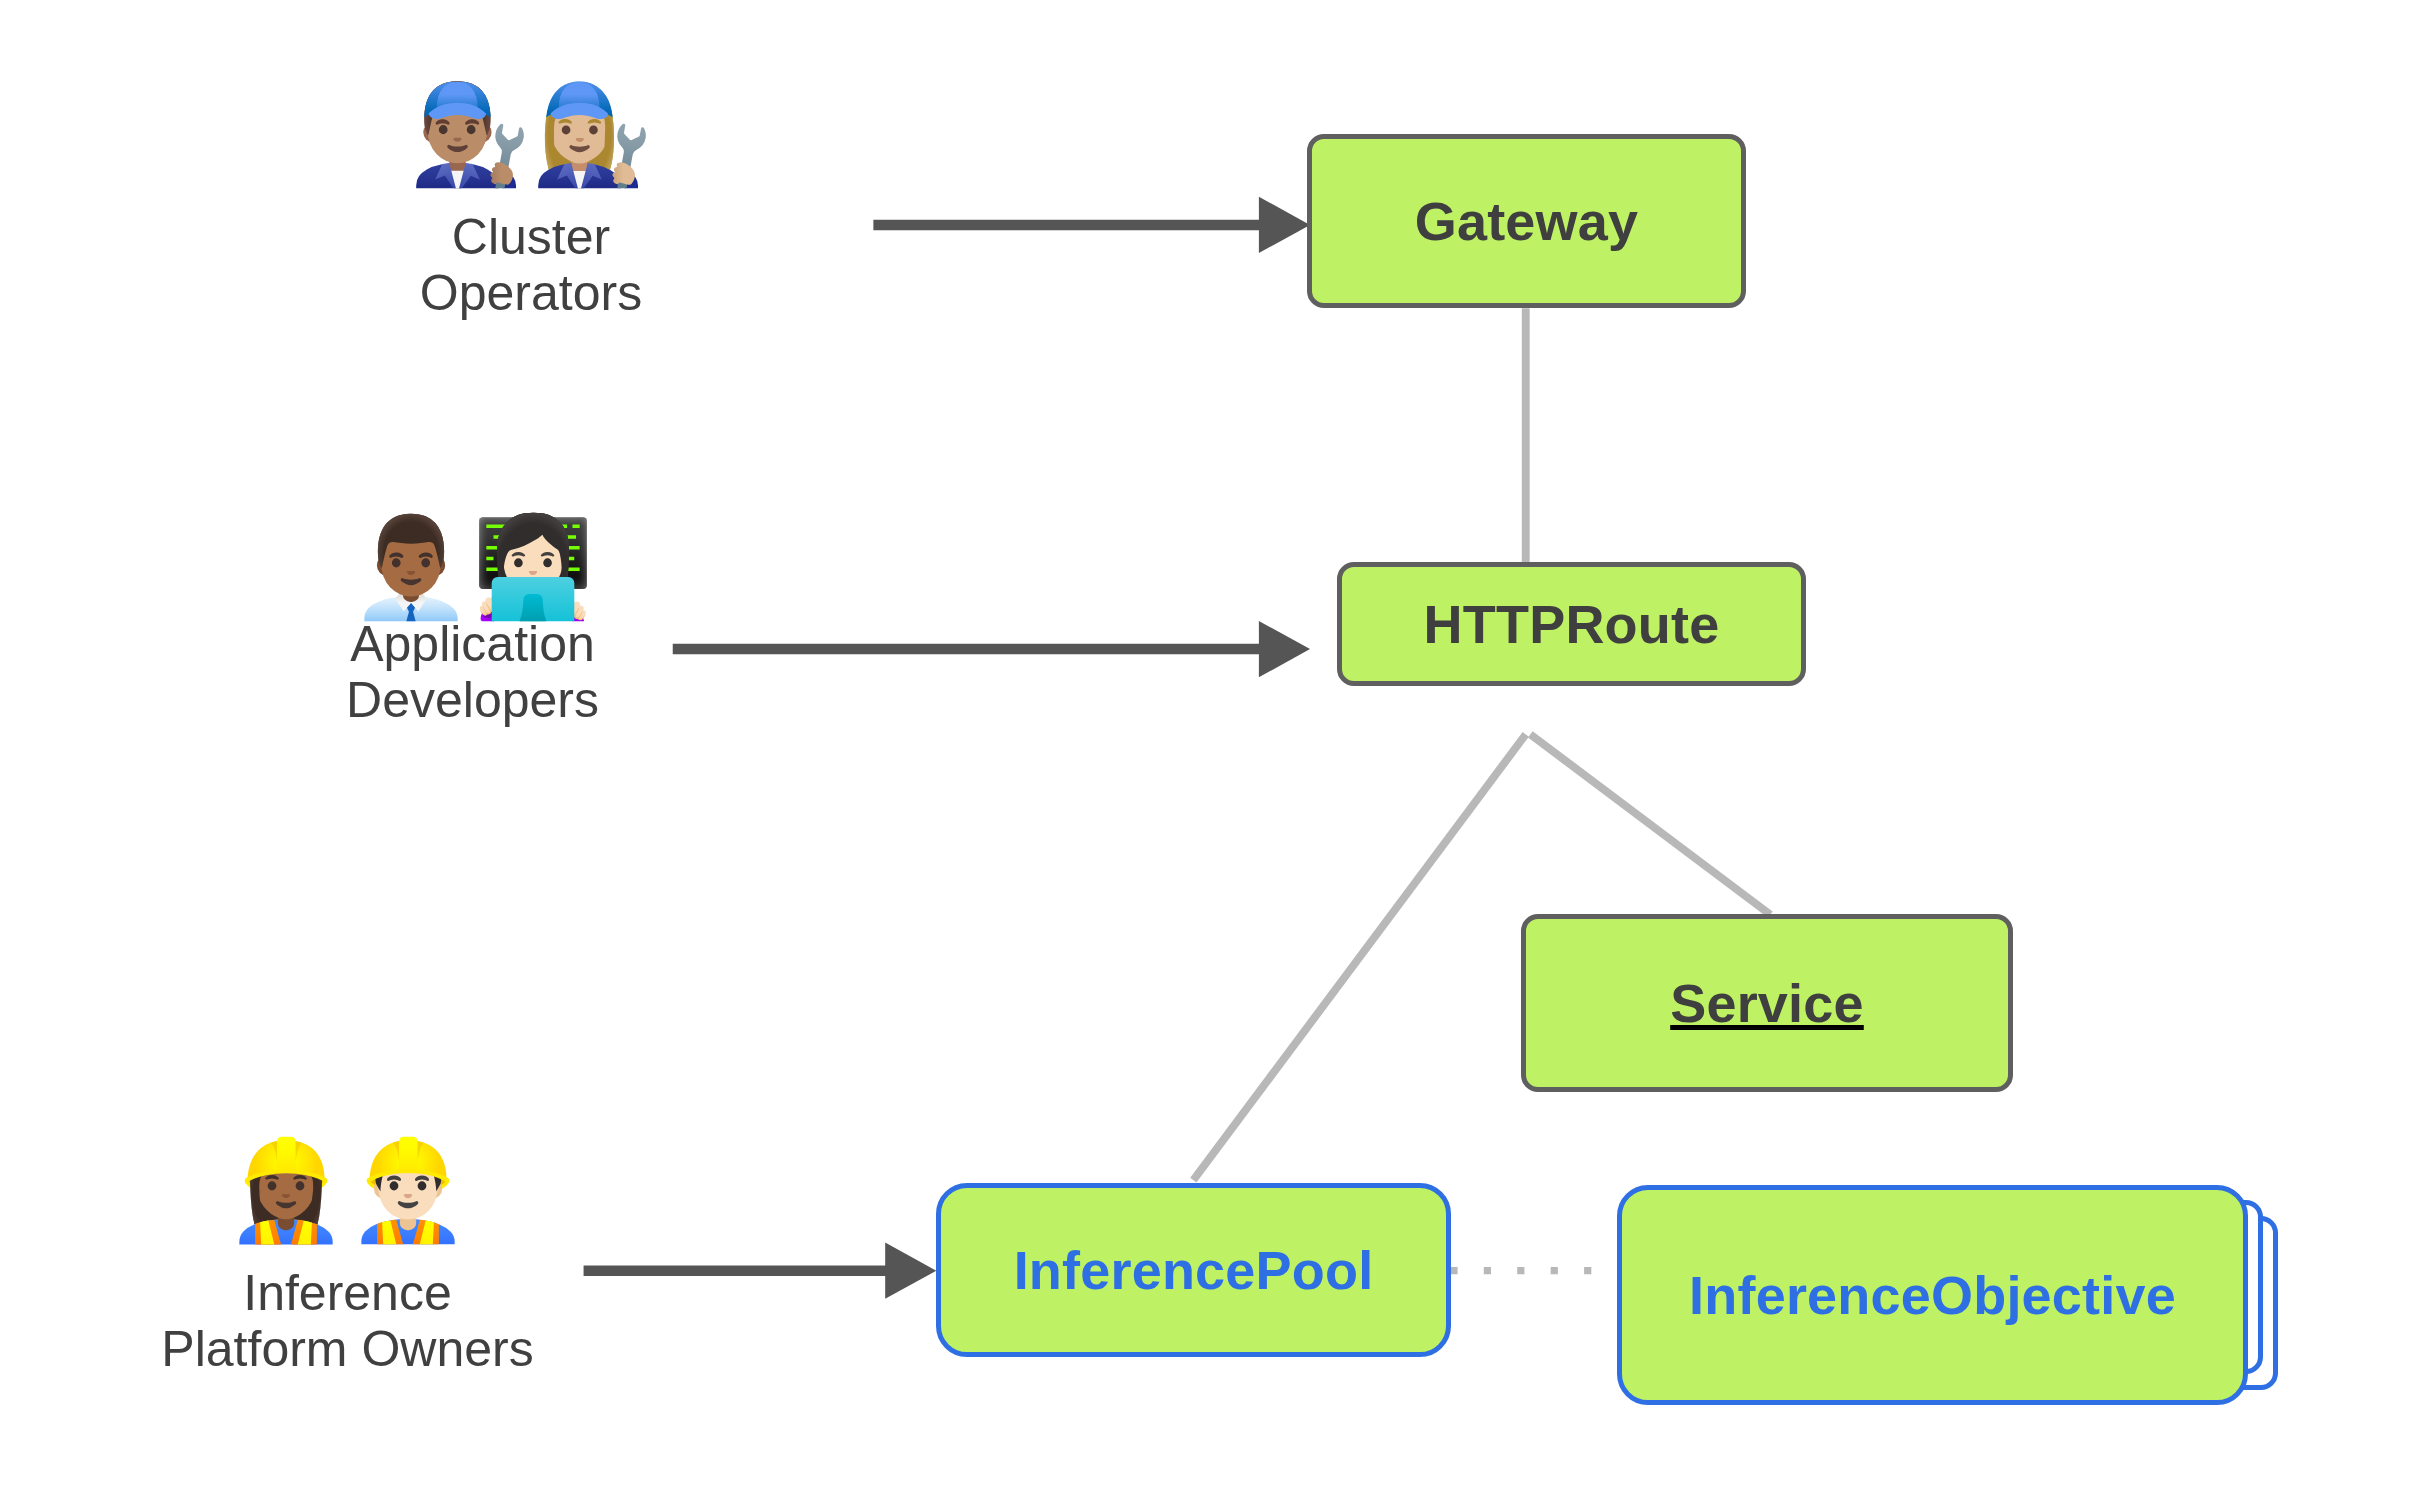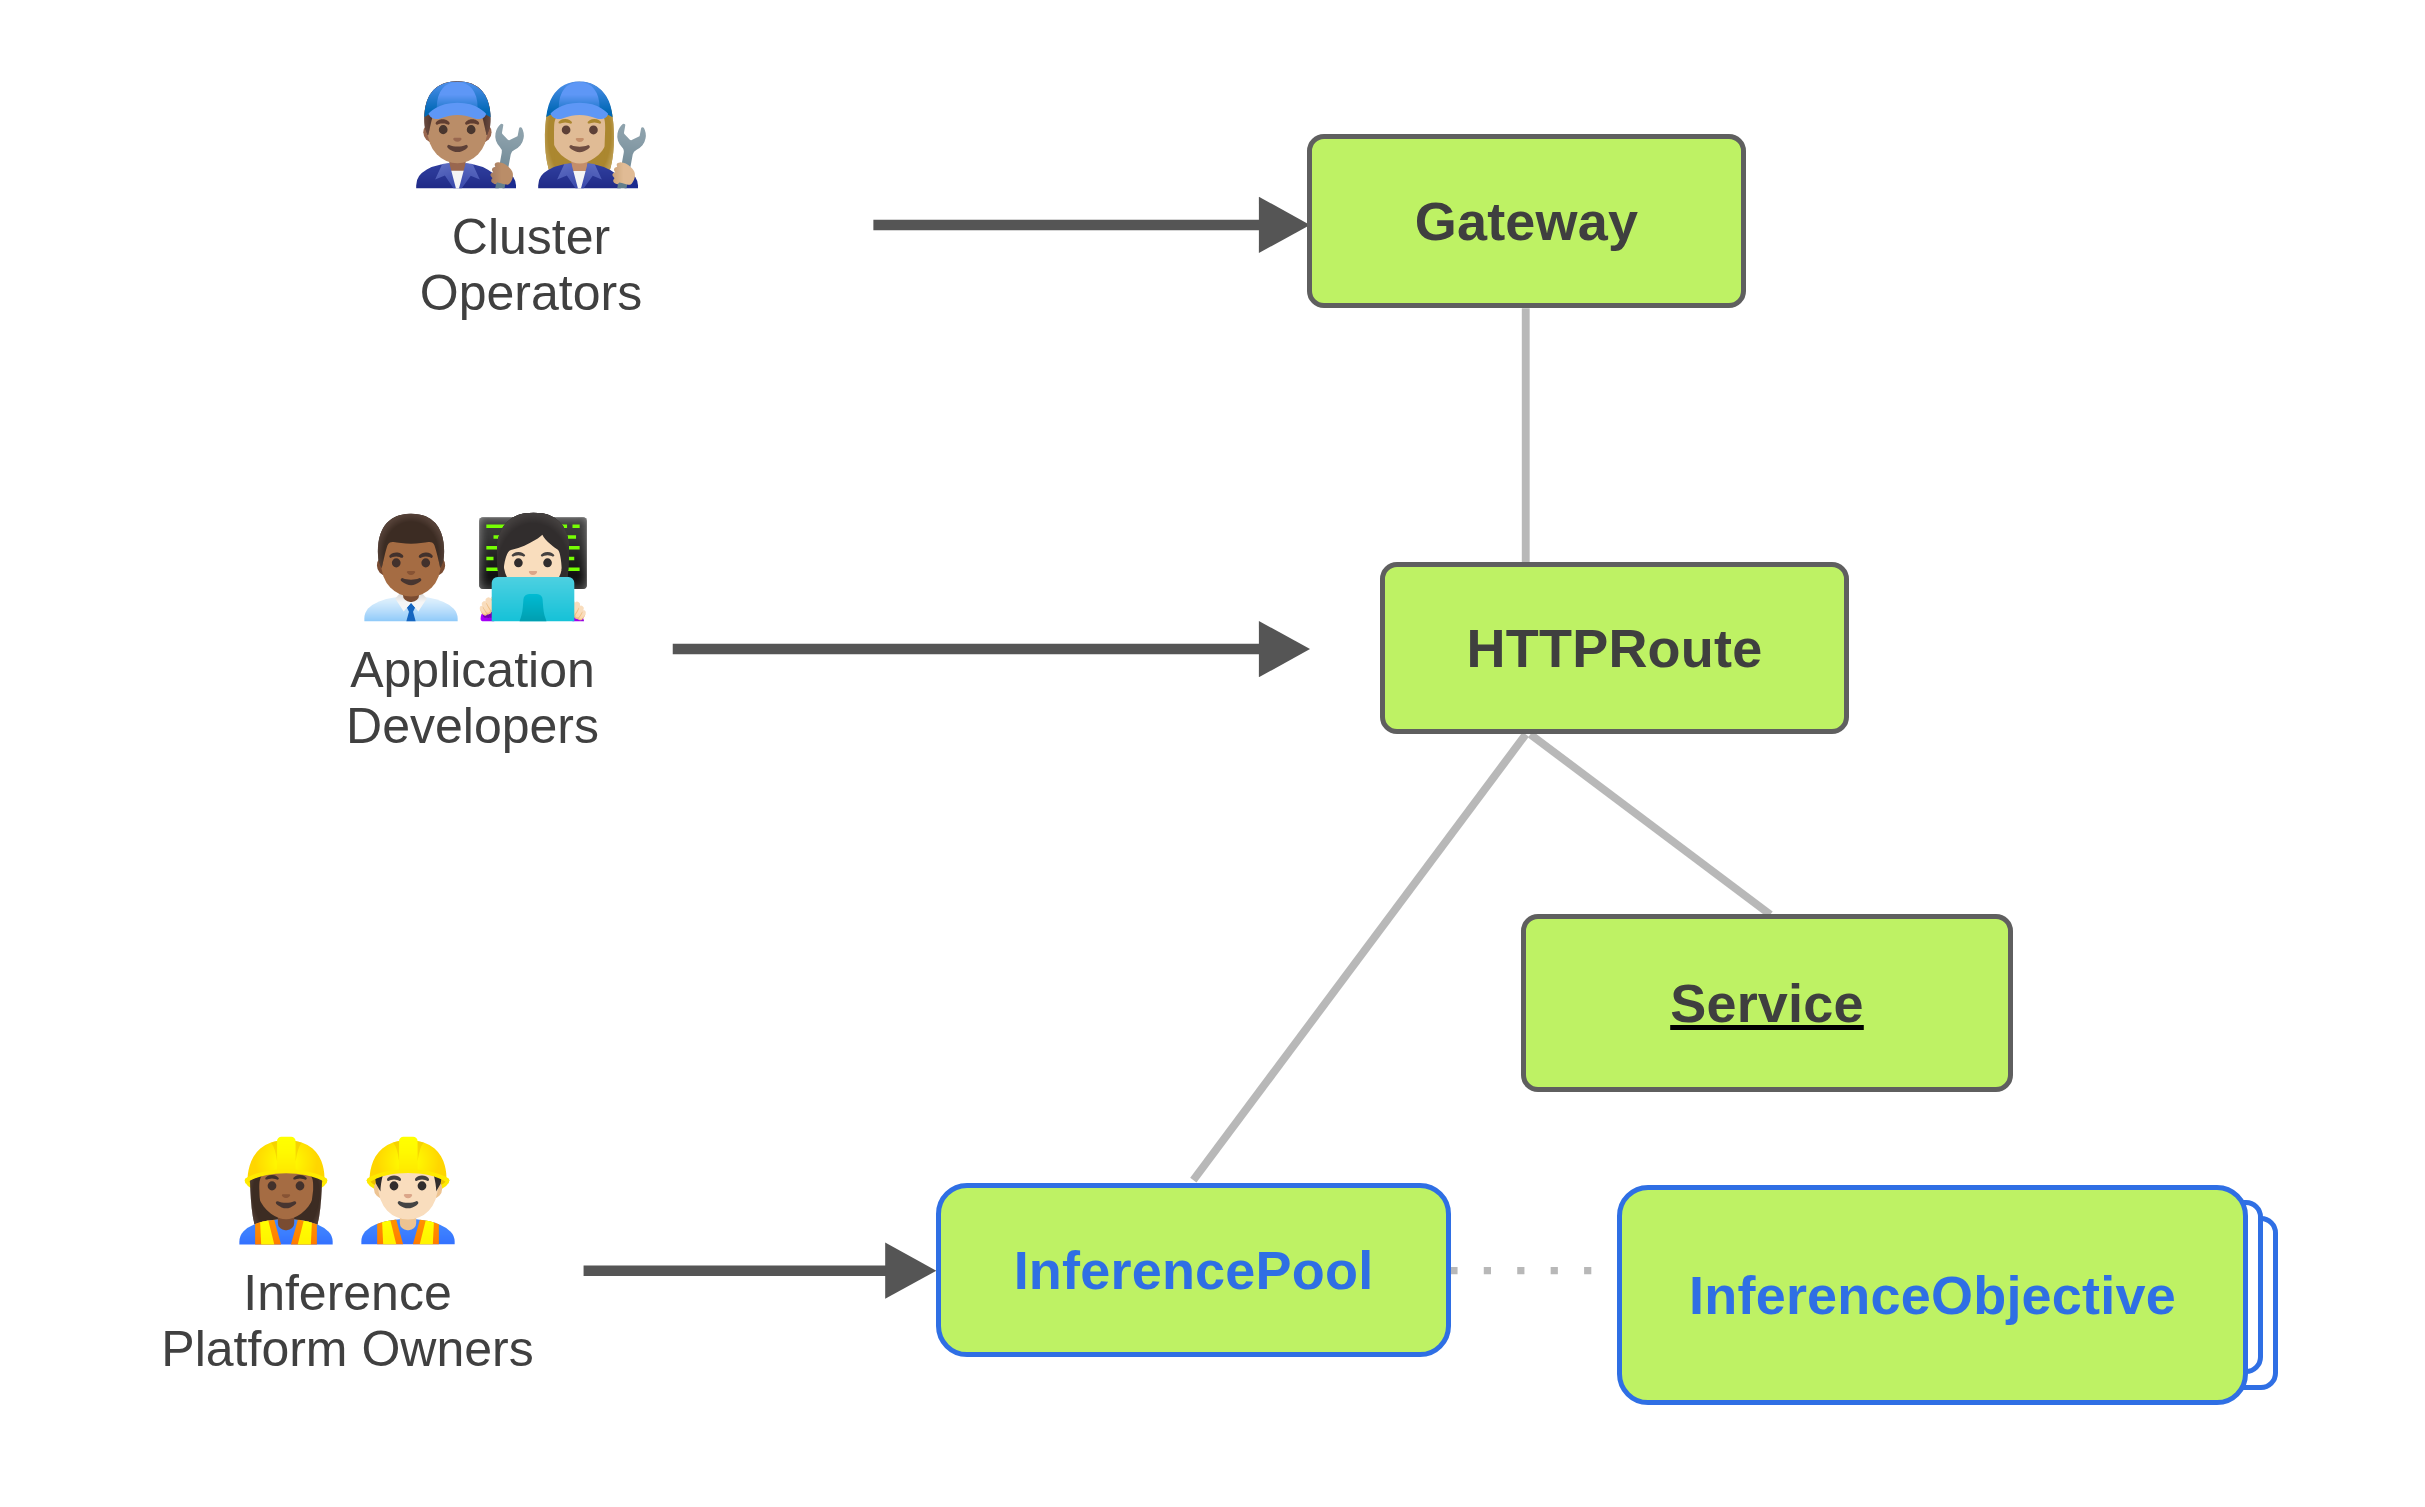--- a/index.html
+++ b/index.html
@@ -109,35 +109,35 @@
   </svg>
 
   <div class="actor" style="left:367px; top:85px; width:328px;">
     <div class="actor-emoji" style="font-size:98px;">👨🏽‍🔧👩🏼‍🔧</div>
     <div class="actor-caption" style="font-size:50px; margin-top:26px;">Cluster
 Operators</div>
   </div>
 
   <div class="actor" style="left:302px; top:518px; width:341px;">
     <div class="actor-emoji" style="font-size:98px;">👨🏾‍💼👩🏻‍💻</div>
-    <div class="actor-caption" style="font-size:50px; margin-top:26px;text-align:center;">Application
+    <div class="actor-caption" style="font-size:50px; text-align:center;">Application
 Developers</div>
   </div>
 
   <div class="actor" style="left:151px; top:1141px; width:393px;">
     <div class="actor-emoji" style="font-size:98px;">👷🏾‍♀️👷🏻‍♂️</div>
     <div class="actor-caption" style="font-size:50px; margin-top:26px;">Inference
 Platform Owners</div>
   </div>
 
   <div class="node-box node-gray" style="left:1307px; top:134px; width:439px; height:174px;">
     <span class="node-label label-gray" style="font-size:54px;">Gateway</span>
   </div>
 
-  <div class="node-box node-gray" style="left:1380px; top:562px; width:469px; height:172px;">
+  <div class="node-box node-gray" style="left:1337px; top:562px; width:469px; height:124px;">
     <span class="node-label label-gray" style="font-size:54px;">HTTPRoute</span>
   </div>
 
   <div class="node-box node-gray" style="left:1521px; top:914px; width:492px; height:178px;text-decoration:underline;">
     <span class="node-label label-gray" style="font-size:54px;">Service</span>
   </div>
 
   <div class="node-box node-blue" style="left:936px; top:1183px; width:515px; height:174px;">
     <span class="node-label label-blue" style="font-size:54px;">InferencePool</span>
   </div>

